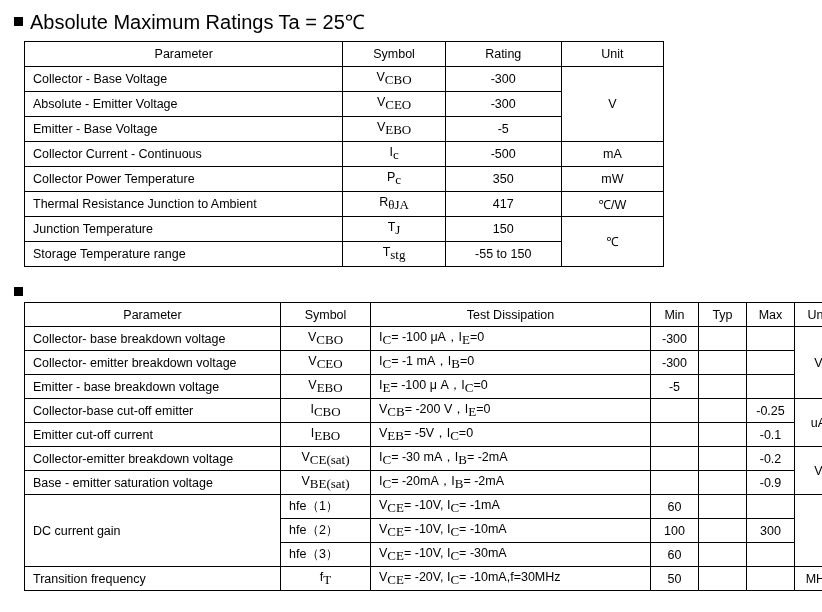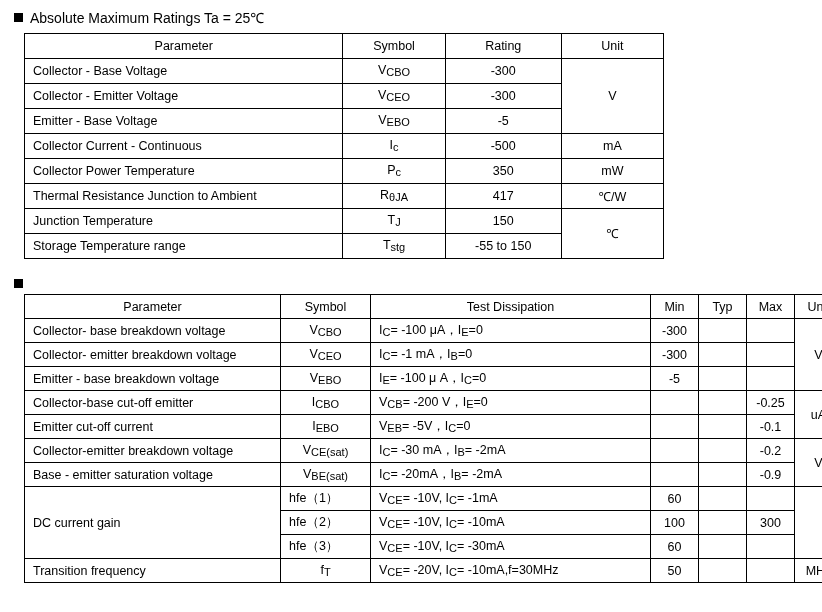--- a/index.html
+++ b/index.html
@@ -8,21 +8,21 @@
     background:#ffffff;
     font-family:"Liberation Sans", sans-serif;
     font-size:12.5px;
     color:#000;
     -webkit-font-smoothing:antialiased;
   }
   .page{padding:6px 0 0 14px;box-sizing:border-box;}
 
   .section-head{
     display:flex;align-items:center;
-    font-size:14px;
+    font-size:20px;
     margin:2px 0 6px 0;
   }
   .bullet{
     display:inline-block;
     width:9px;height:9px;
     background:#000;
     margin-right:7px;
   }
   .section-title{white-space:pre;}
 
@@ -34,21 +34,21 @@
     border:1px solid #000;
     padding:2px 6px;
     height:21px;
     box-sizing:border-box;
     vertical-align:middle;
     font-size:12.5px;
   }
   .c{text-align:center;}
   .l{text-align:left;padding-left:8px;}
 
-  sub{font-size:11px;vertical-align:-0.22em;}
+  sub{font-size:13px;vertical-align:-0.22em;font-family:Liberation Serif, serif;}
 
   
   #tbl-abs{width:640px;margin-left:10px;}
   #tbl-abs .col-param{width:318px;}
   #tbl-abs .col-sym{width:102px;}
   #tbl-abs .col-rating{width:116px;}
   #tbl-abs .col-unit{width:102px;}
 
   .gap{height:18px;}
 
@@ -90,21 +90,21 @@
       </tr>
 
       <tr>
         <td class="l">Collector - Base Voltage</td>
         <td class="c"><span>V</span><sub>CBO</sub></td>
         <td class="c">-300</td>
         <td class="c" rowspan="3">V</td>
       </tr>
 
       <tr>
-        <td class="l">Collector - Emitter Voltage</td>
+        <td class="l">Absolute - Emitter Voltage</td>
         <td class="c"><span>V</span><sub>CEO</sub></td>
         <td class="c">-300</td>
       </tr>
 
       <tr>
         <td class="l">Emitter - Base Voltage</td>
         <td class="c"><span>V</span><sub>EBO</sub></td>
         <td class="c">-5</td>
       </tr>
 

